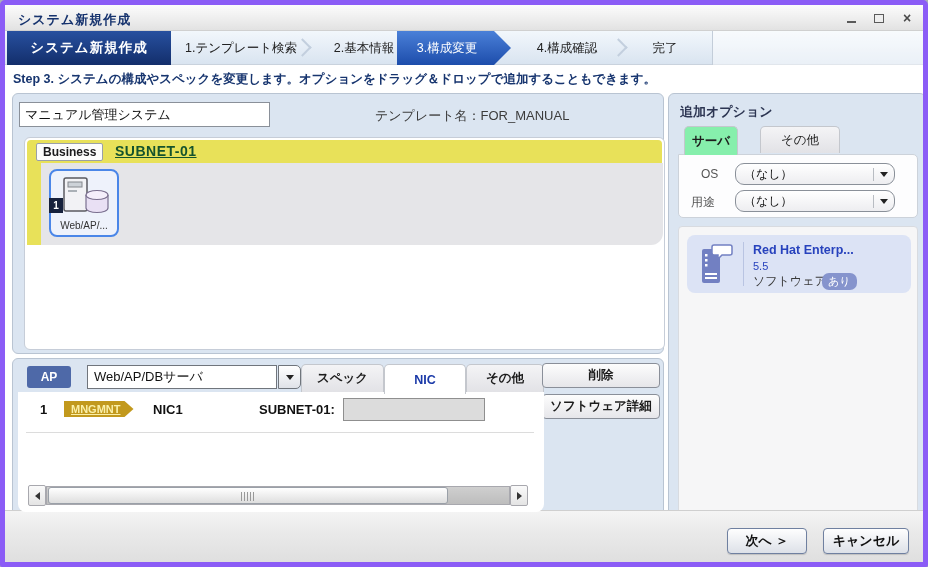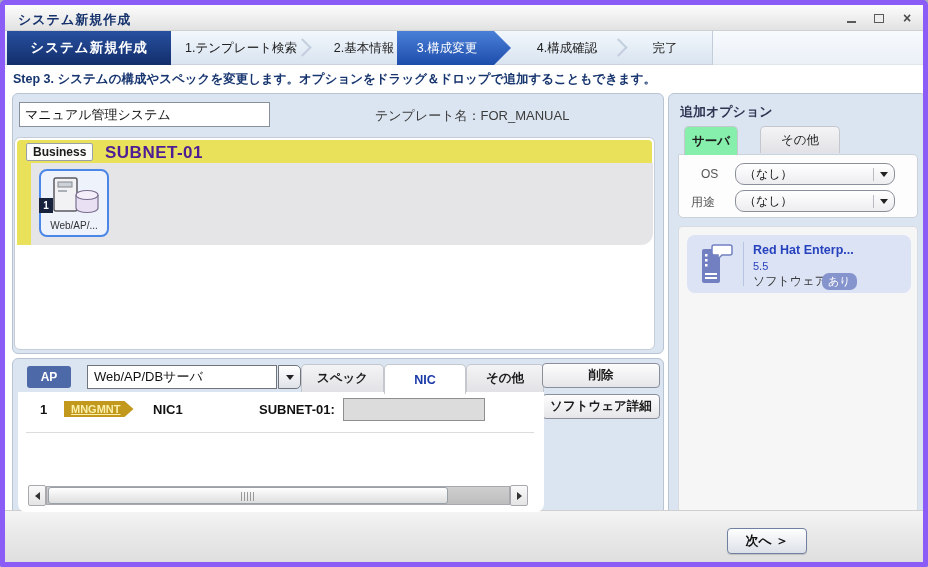--- a/index.html
+++ b/index.html
@@ -35,25 +35,25 @@
 
   
   .panel { position:absolute; background:#dbe5f1; border:1px solid #b9c4d2; border-radius:6px; }
   .panel-main { left:7px; top:88px; width:652px; height:261px; }
   .panel-detail { left:7px; top:353px; width:652px; height:158px; }
   .panel-options { left:663px; top:88px; width:258px; height:423px; }
 
   
   .sys-name-input { position:absolute; left:6px; top:8px; width:251px; height:25px; border:1px solid #8a9099; background:#fff; font-family:inherit; font-size:13px; padding:0 5px; color:#111; }
   .template-line { position:absolute; left:362px; top:13px; font-size:13px; color:#3c3c3c; }
-  .canvas { position:absolute; left:1px; top:43px; width:641px; height:213px; background:#fff; border:1px solid #c6cdd8; border-radius:6px; overflow:hidden; }
+  .canvas { position:absolute; left:11px; top:43px; width:641px; height:213px; background:#fff; border:1px solid #c6cdd8; border-radius:6px; overflow:hidden; }
   .subnet-bar { position:absolute; left:2px; top:2px; right:2px; height:23px; background:#e8e159; border-radius:4px 4px 0 0; }
   .subnet-strip { position:absolute; left:2px; top:25px; width:14px; height:82px; background:#e8e159; }
   .zone-box { position:absolute; left:9px; top:3px; background:#fdfdfb; border:1px solid #9aa0a8; border-radius:2px; font-size:12px; font-weight:bold; color:#1c1c1c; padding:1px 6px; }
-  .subnet-link { position:absolute; left:88px; top:3px; font-size:17px; font-weight:bold; color:#4c1d95; letter-spacing:0.5px; }
+  .subnet-link { position:absolute; left:88px; top:3px; font-size:14px; font-weight:bold; color:#14532d; text-decoration:underline; letter-spacing:0.5px; }
   .server-zone { position:absolute; left:16px; top:25px; width:622px; height:82px; background:#e5e5e8; border-radius:0 0 12px 0; }
   .server-card { position:absolute; left:8px; top:6px; width:70px; height:68px; background:#eef2fb; border:2px solid #4a86e8; border-radius:8px; }
   .server-card .num-badge { position:absolute; left:-2px; top:27px; width:14px; height:15px; background:#16213c; color:#fff; font-size:10px; font-weight:bold; display:flex; align-items:center; justify-content:center; }
   .server-card .card-label { position:absolute; left:0; right:0; bottom:4px; text-align:center; font-size:10px; color:#333; }
   .server-card svg { position:absolute; left:11px; top:6px; }
 
   
   .type-badge { position:absolute; left:14px; top:7px; width:44px; height:22px; background:#4e69a8; border-radius:3px; color:#fff; font-size:12px; font-weight:bold; display:flex; align-items:center; justify-content:center; }
   .combo-field { position:absolute; left:74px; top:6px; width:190px; height:24px; background:#fff; border:1px solid #70757c; font-size:13px; color:#111; display:flex; align-items:center; padding:0 6px; }
   .combo-btn { position:absolute; left:265px; top:6px; width:23px; height:24px; background:linear-gradient(#ffffff,#dfe2e8); border:1px solid #70757c; border-radius:0 5px 5px 0; display:flex; align-items:center; justify-content:center; }
@@ -240,15 +240,16 @@
         <div class="sw-name">Red Hat Enterp...</div>
         <div class="sw-version">5.5</div>
         <div class="sw-softlabel">ソフトウェア</div>
         <div class="sw-badge">あり</div>
       </div>
     </div>
   </div>
 
   <div class="footer">
     <button class="foot-btn btn-next">次へ ＞</button>
+    <button class="foot-btn btn-cancel">キャンセル</button>
   </div>
 
 </div>
 
 </body></html>

